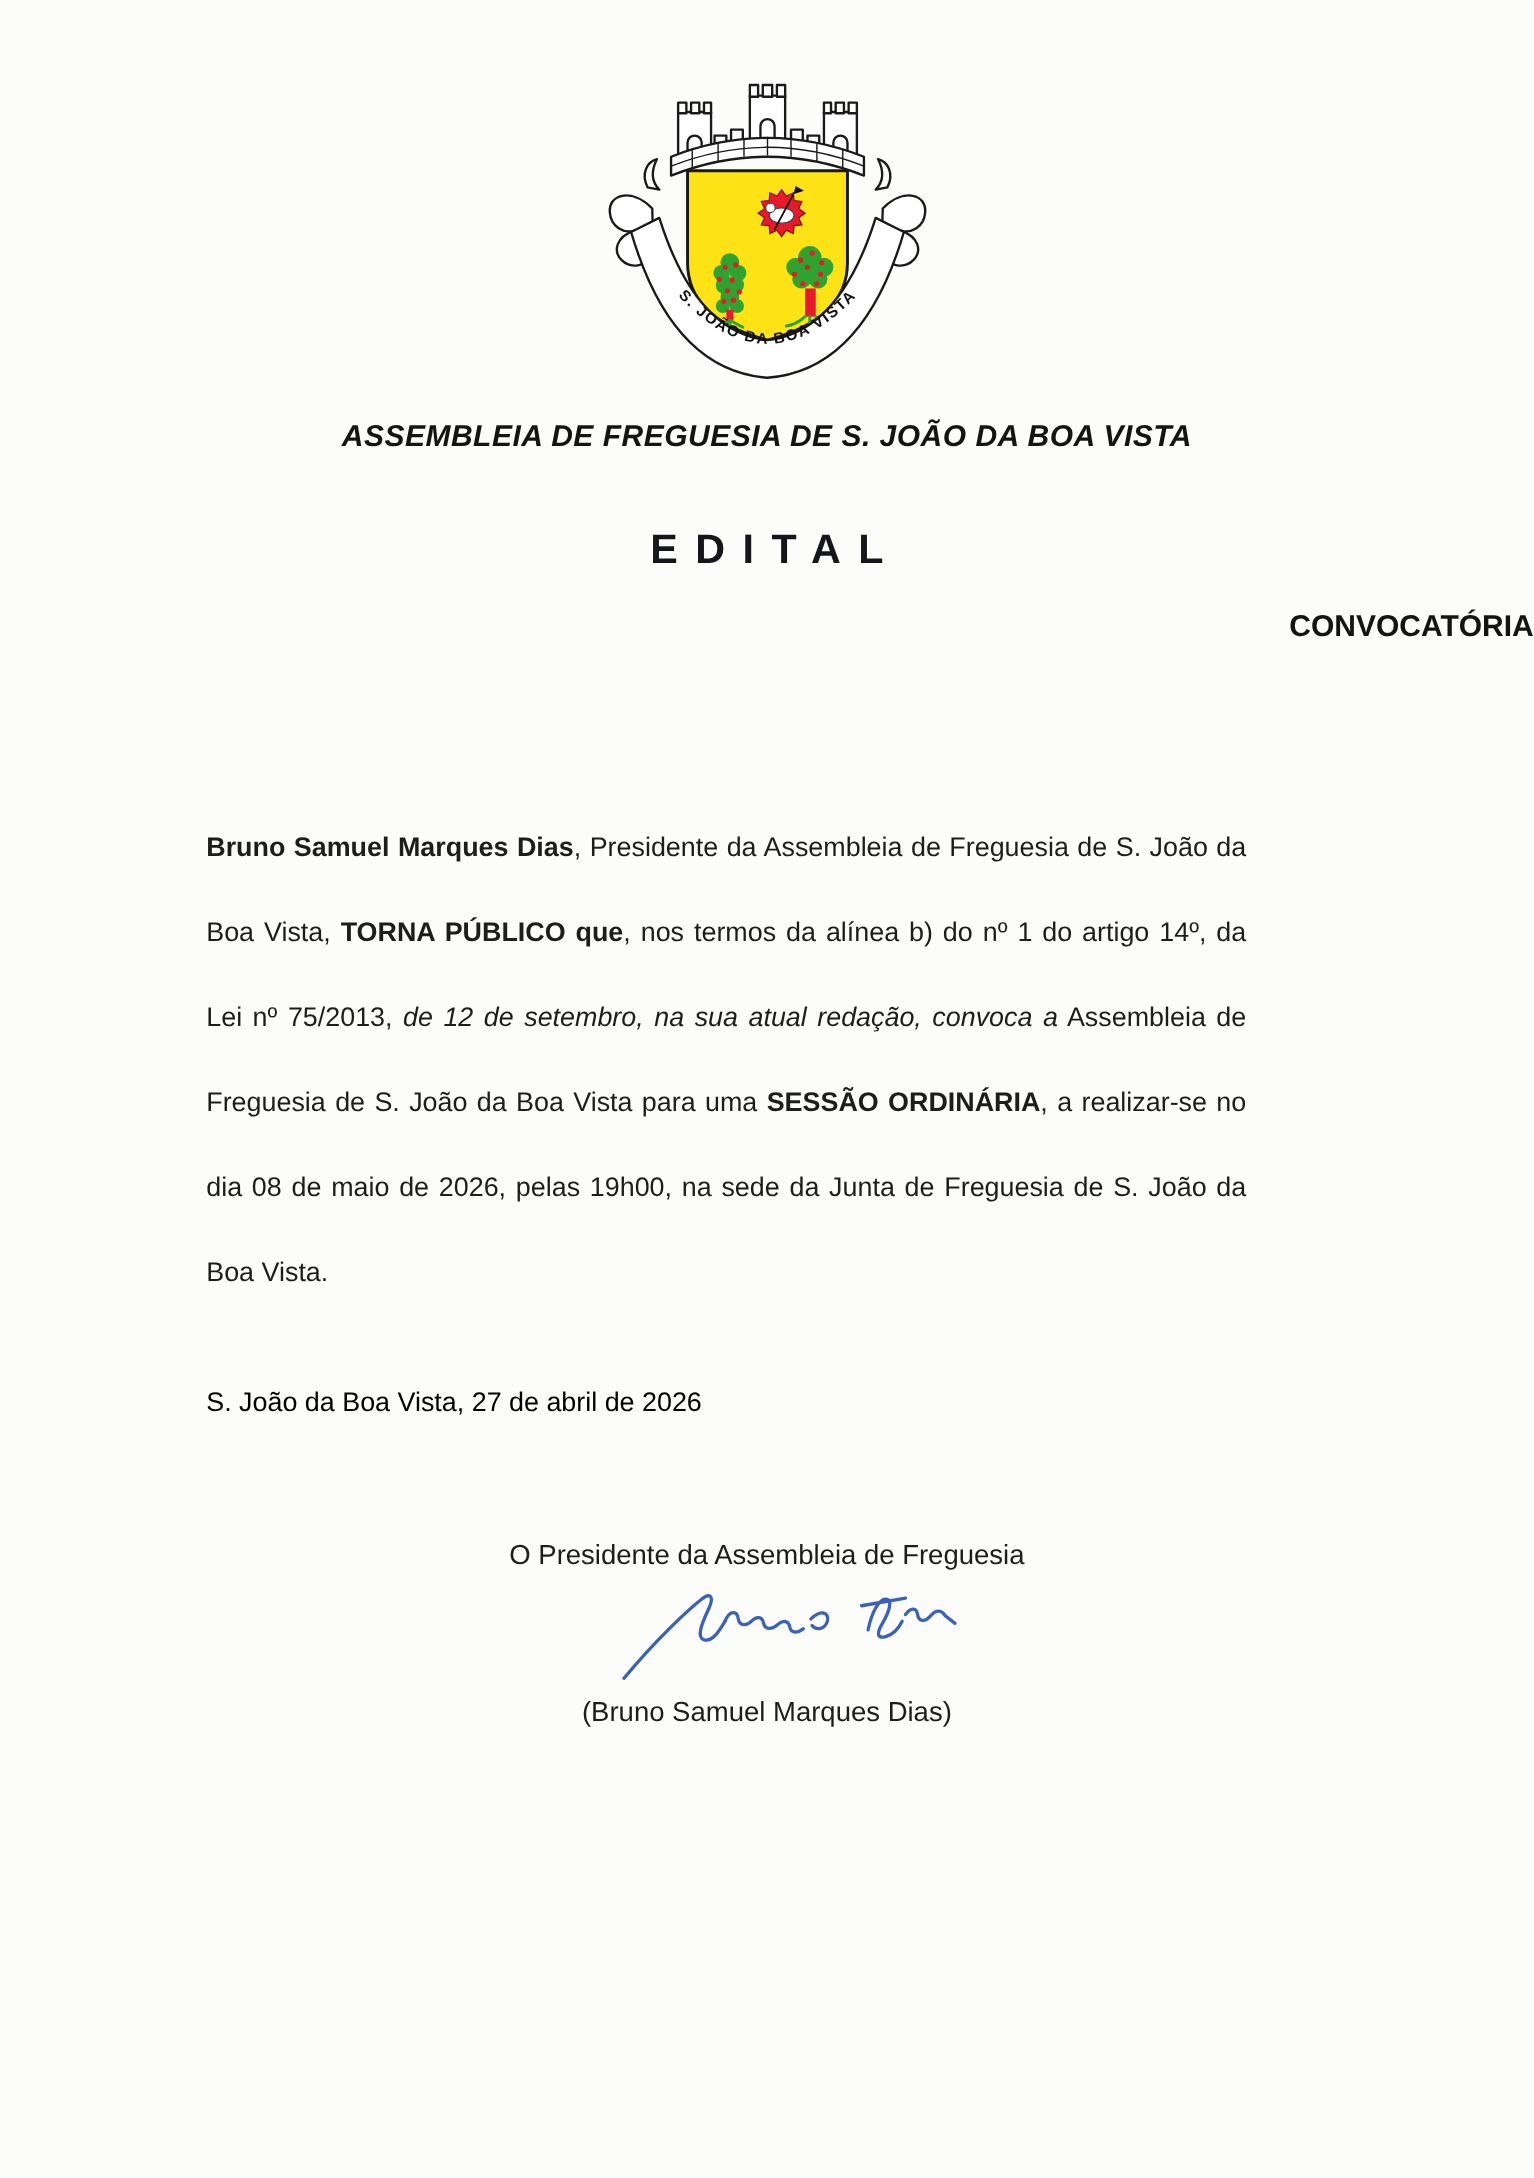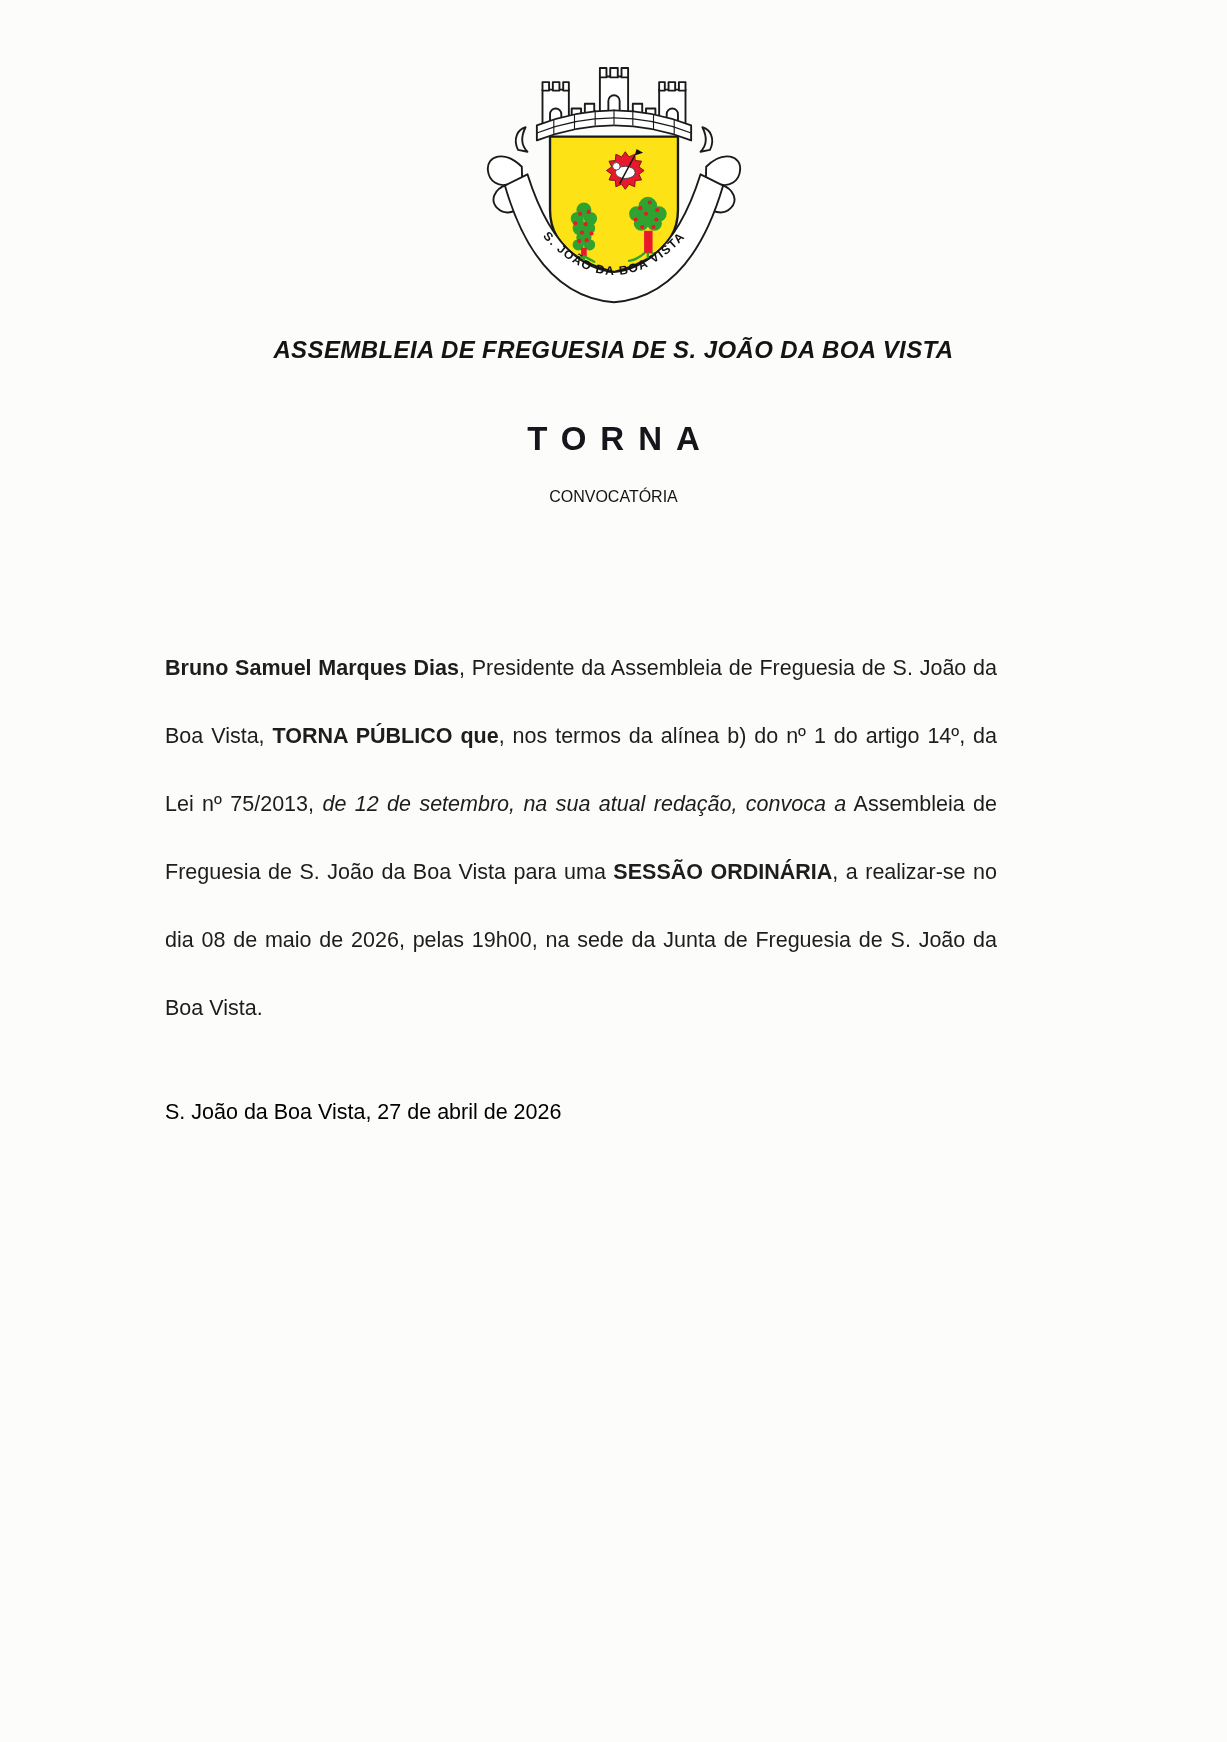--- a/index.html
+++ b/index.html
@@ -36,23 +36,23 @@
     margin:56px 0 0 0;
     text-align:center;
     font-size:33px;
     font-weight:700;
     letter-spacing:14px;
     text-indent:14px; 
     color:#15151c;
   }
   .subheading{
     margin:30px 0 0 0;
-    text-align:center;
-    font-size:16px;
-    font-weight:400;
+    text-align:right;
+    font-size:24px;
+    font-weight:700;
     color:#141414;
   }
   .body-text{
     margin:128px 230px 0 165px;
     font-size:21.5px;
     line-height:68px;
     text-align:justify;
     color:#1d1d1d;
   }
   .body-text .bold{font-weight:700;}
@@ -211,21 +211,37 @@
       <defs>
         <path id="bannerPath" d="M64,172 Q160,302 256,172"></path>
       </defs>
       <text font-family="Liberation Sans, sans-serif" font-size="13" font-weight="700" fill="#111111" letter-spacing="1.5">
         <textPath href="#bannerPath" startOffset="50%" text-anchor="middle">S. JOÃO DA BOA VISTA</textPath>
       </text>
     </g>
   </svg>
 
   <div class="org-title">ASSEMBLEIA DE FREGUESIA DE S. JOÃO DA BOA VISTA</div>
-  <div class="heading">TORNA</div>
+  <div class="heading">EDITAL</div>
   <div class="subheading">CONVOCATÓRIA</div>
 
   <p class="body-text"><span class="bold">Bruno Samuel Marques Dias</span><span>, Presidente da Assembleia de Freguesia de S. João da Boa Vista, </span><span class="bold">TORNA PÚBLICO que</span><span>, nos termos da alínea b) do nº 1 do artigo 14º, da Lei nº 75/2013, </span><span class="italic">de 12 de setembro, na sua atual redação, convoca a</span><span> Assembleia de Freguesia de S. João da Boa Vista para uma </span><span class="bold">SESSÃO ORDINÁRIA</span><span>, a realizar-se no dia 08 de maio de 2026, pelas 19h00, na sede da Junta de Freguesia de S. João da Boa Vista.</span></p>
 
   <p class="date-line">S. João da Boa Vista, 27 de abril de 2026</p>
 
+  <div class="sig-block">
+    <div class="sig-role">O Presidente da Assembleia de Freguesia</div>
+
+    <svg class="sig-script" viewBox="0 0 330 100" xmlns="http://www.w3.org/2000/svg">
+      <g fill="none" stroke-width="3" stroke-linecap="round" stroke-linejoin="round" stroke="#3a62b8">
+        <path d="M14,86 C44,50 72,24 86,13 C93,8 96,12 91,23 C84,38 80,49 87,51 C95,53 101,42 106,34"></path>
+        <path d="M106,34 c4,-10 11,-10 12,-2 c1,6 7,7 12,2 c5,-5 10,-4 11,2 c1,6 8,6 13,1 c5,-5 10,-3 11,3 c1,5 7,5 12,1"></path>
+        <path d="M184,32 c9,-9 17,-6 15,2 c-2,7 -10,9 -14,4"></path>
+        <path d="M236,42 c3,-16 10,-28 16,-28 c7,0 3,12 -3,22 c-6,10 -4,14 3,12 c7,-2 12,-8 15,-14"></path>
+        <path d="M230,20 L270,13"></path>
+        <path d="M270,28 c5,-7 10,-6 11,0 c1,7 7,7 12,1 c5,-6 10,-5 13,0 l9,7"></path>
+      </g>
+    </svg>
+
+    <div class="sig-name">(Bruno Samuel Marques Dias)</div>
+  </div>
 
 </div>
 
 </body></html>

